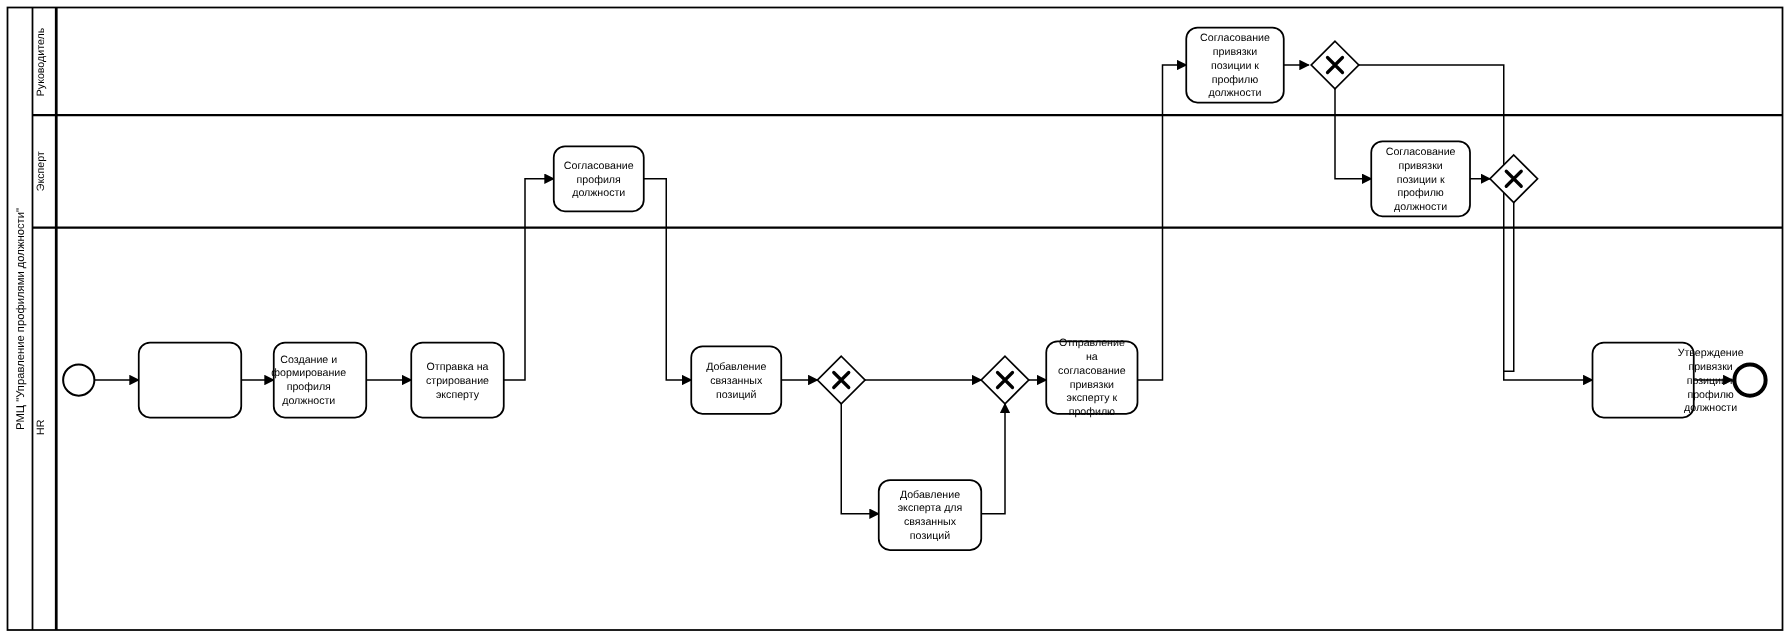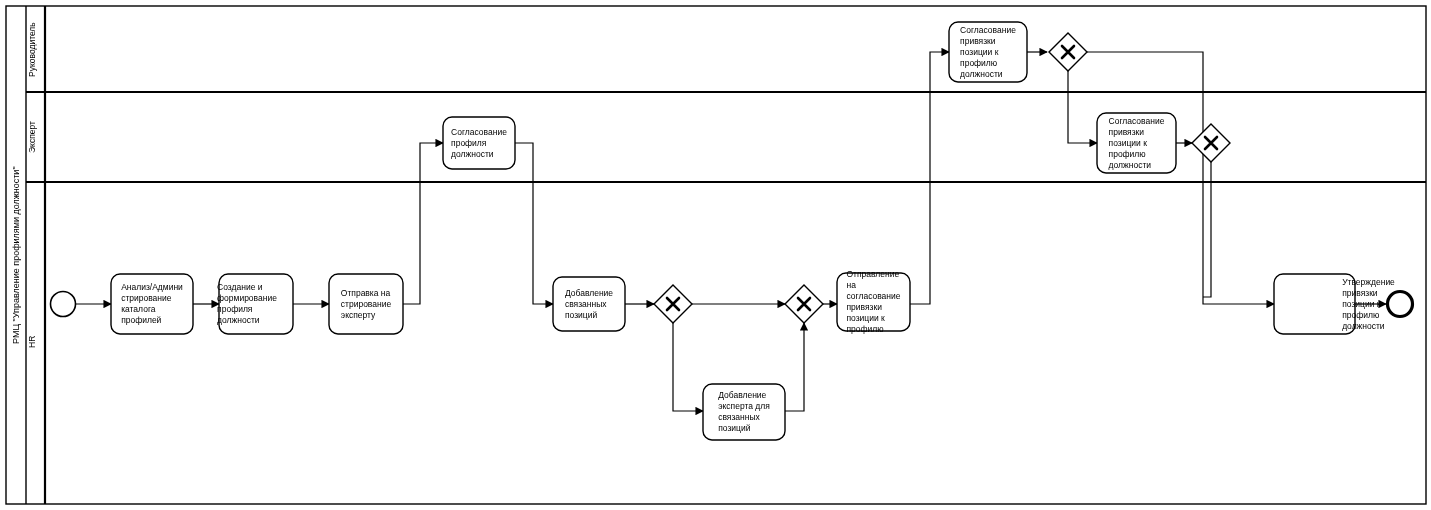--- a/index.html
+++ b/index.html
@@ -30,21 +30,21 @@
     text-align: center;
     line-height: 11px;
     font-size: 8.5px;
     pointer-events: none;
     white-space: pre-line;
   }
   .tasklbl {
     display: flex;
     align-items: center;
     justify-content: center;
-    text-align: left;
+    text-align: center;
   }
   .vlabel {
     position: absolute;
     color: #000000;
     font-size: 8.5px;
     writing-mode: vertical-rl;
     transform: rotate(180deg);
     display: flex;
     align-items: center;
     justify-content: center;
@@ -140,24 +140,20 @@
       <path d="M 1205 137 L 1217 149 M 1217 137 L 1205 149"></path>
     </g>
   </svg>
 
   <div class="vlabel pool-title" style="left:6px; top:6px; width:20px; height:498px;">РМЦ "Управление профилями должности"</div>
 
   <div class="vlabel" style="left:27px; top:8px; width:18px; height:84px; align-items:flex-start; padding-top:8px;">Руководитель</div>
   <div class="vlabel" style="left:27px; top:92px; width:18px; height:90px; align-items:flex-start; padding-top:12px;">Эксперт</div>
   <div class="vlabel" style="left:27px; top:182px; width:18px; height:320px; align-items:flex-start; padding-top:140px;">HR</div>
 
-  <div class="lbl tasklbl" style="left:111px; top:274px; width:82px; height:60px;">Анализ/Админи
-стрирование
-каталога
-профилей</div>
   <div class="lbl tasklbl" style="left:219px; top:274px; width:56px; height:60px;">Создание и
 формирование
 профиля
 должности</div>
   <div class="lbl tasklbl" style="left:329px; top:274px; width:74px; height:60px;">Отправка на
 стрирование
 эксперту</div>
   <div class="lbl tasklbl" style="left:443px; top:117px; width:72px; height:52px;">Согласование
 профиля
 должности</div>
@@ -165,21 +161,21 @@
 связанных
 позиций</div>
   <div class="lbl tasklbl" style="left:703px; top:384px; width:82px; height:56px;">Добавление
 эксперта для
 связанных
 позиций</div>
   <div class="lbl tasklbl" style="left:837px; top:268px; width:73px; height:68px;">Отправление
 на
 согласование
 привязки
-позиции к
+эксперту к
 профилю</div>
   <div class="lbl tasklbl" style="left:949px; top:22px; width:78px; height:60px;">Согласование
 привязки
 позиции к
 профилю
 должности</div>
   <div class="lbl tasklbl" style="left:1097px; top:113px; width:79px; height:60px;">Согласование
 привязки
 позиции к
 профилю

